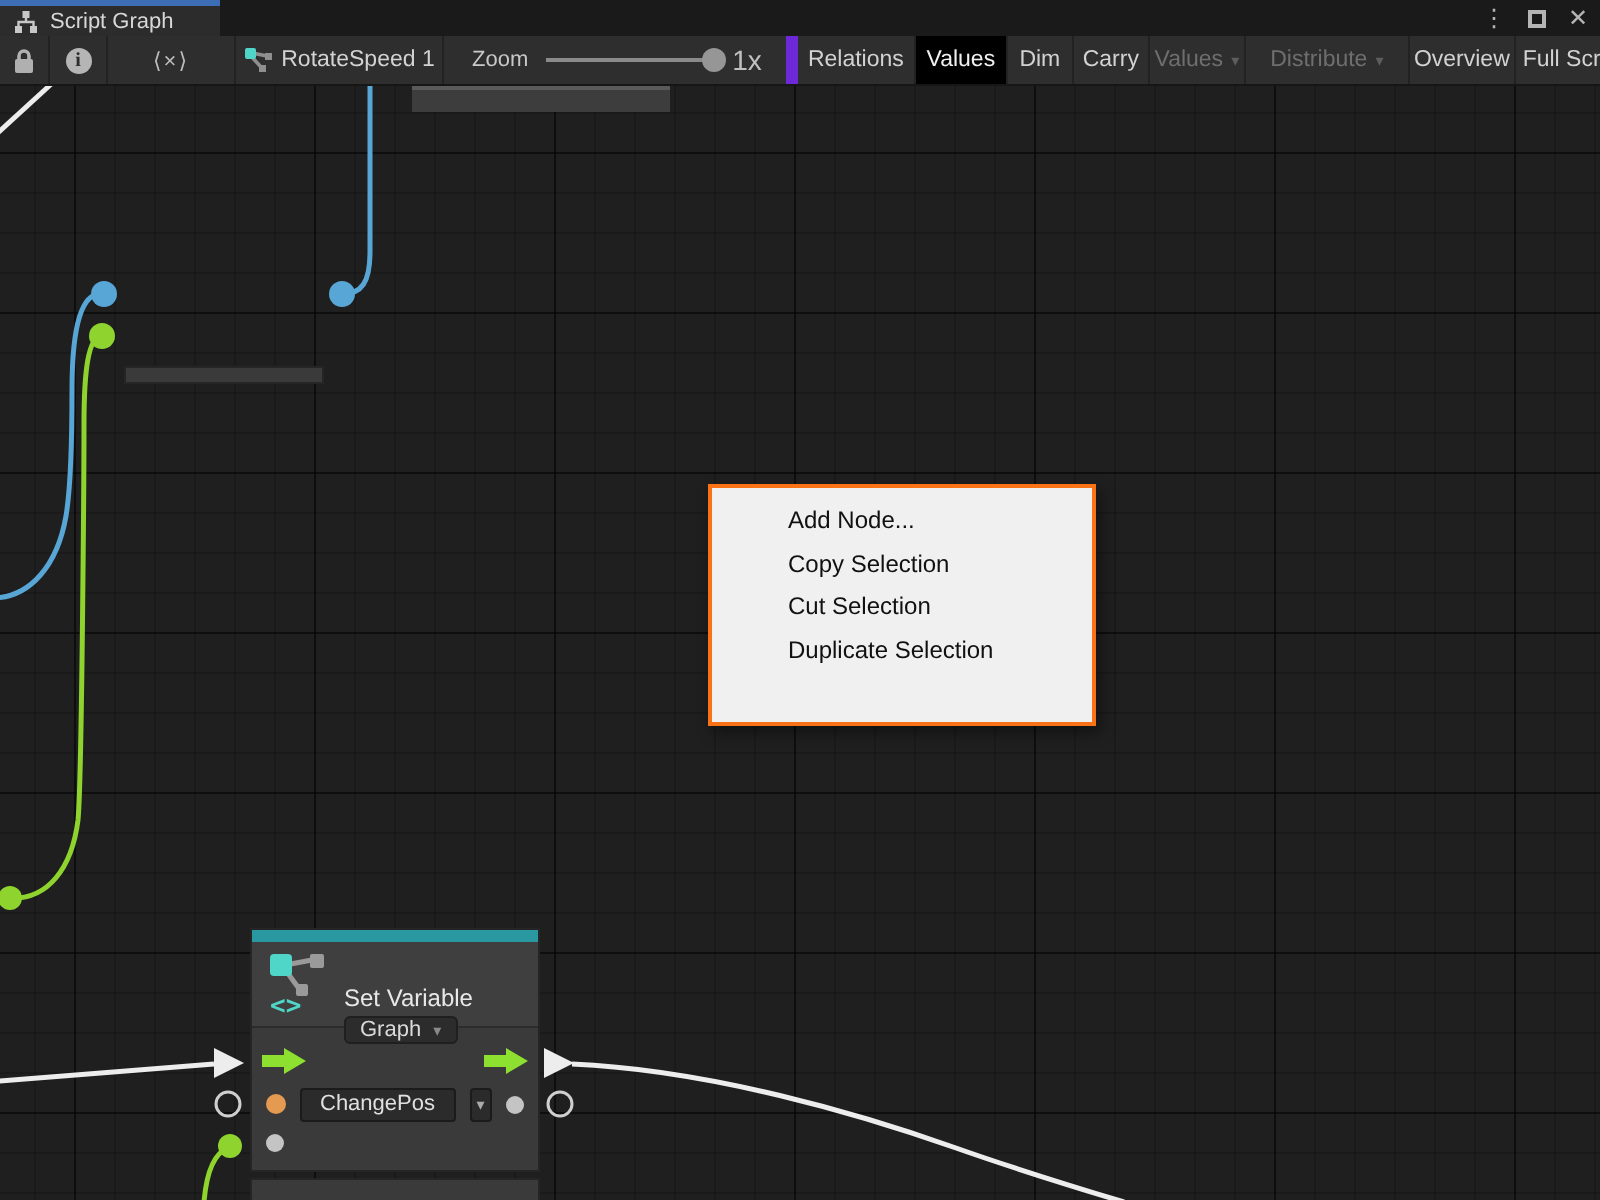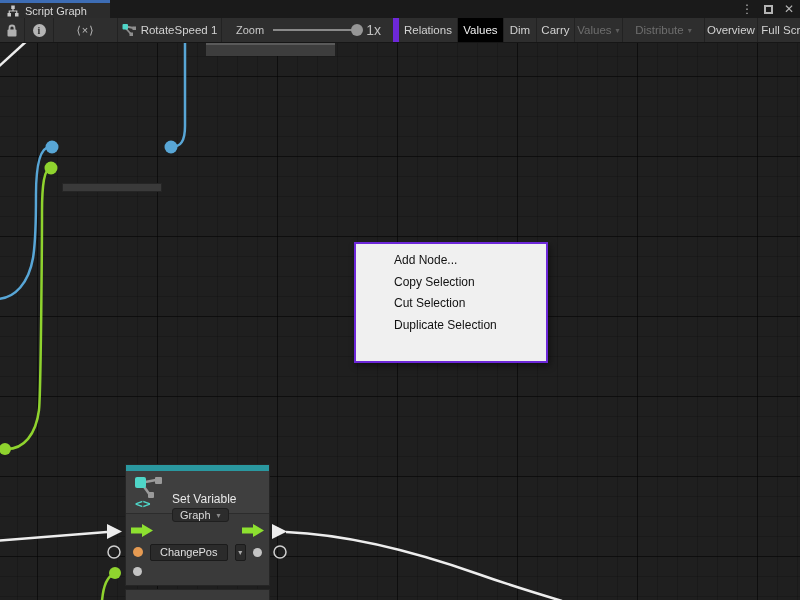--- a/index.html
+++ b/index.html
@@ -94,21 +94,21 @@
   .gray-dot { width:9px; height:9px; border-radius:50%; background:#c4c4c4; flex:none; }
   .select-box { display:flex; align-items:center; background:#2b2b2b;
     border:1px solid #1b1b1b; border-radius:2px; height:17px; padding:0 9px;
     font-size:11px; color:#e0e0e0; }
   .arrow-box { display:flex; align-items:center; justify-content:center;
     background:#2b2b2b; border:1px solid #1b1b1b; border-radius:2px;
     width:17px; height:17px; color:#aaa; font-size:8px; }
   .row3 { display:flex; align-items:center; height:22px; padding:0 7px 5px 7px; }
   
   .context-menu { position:absolute; left:354px; top:242px; width:194px; height:121px;
-    background:#f0f0f0; border:2px solid #6d28d9; z-index:5;
+    background:#f0f0f0; border:2px solid #f97316; z-index:5;
     box-shadow:2px 3px 7px rgba(0,0,0,0.45); padding:6px 0 3px 0; }
   .menu-item { height:21.5px; line-height:21.5px; padding-left:38px;
     font-size:12px; color:#111; cursor:default; }
 </style>
 </head>
 <body>
 
 <div class="window">
 
   <div class="canvas"></div>

